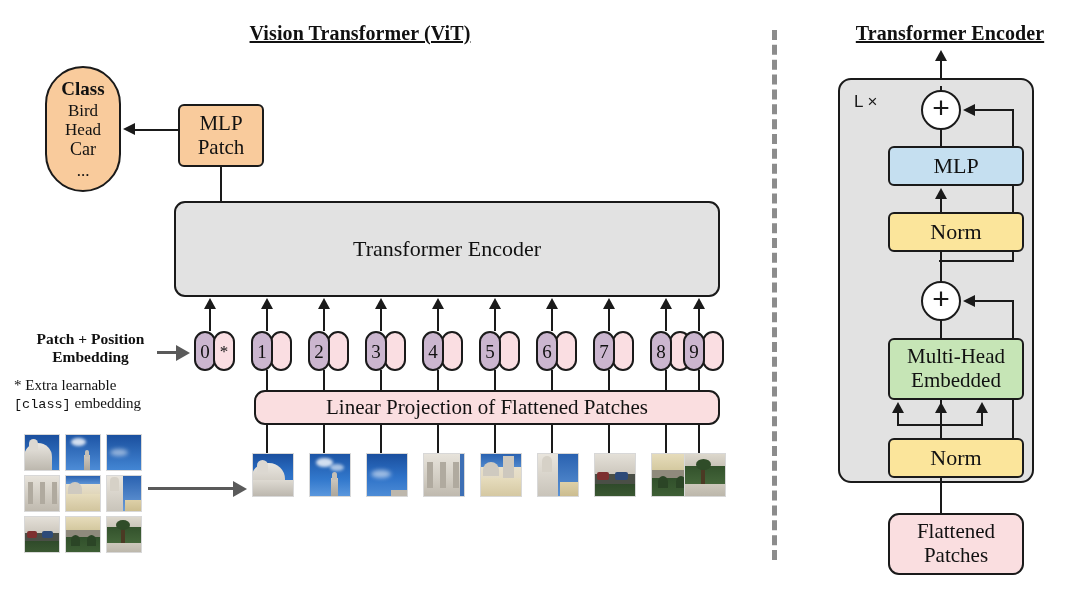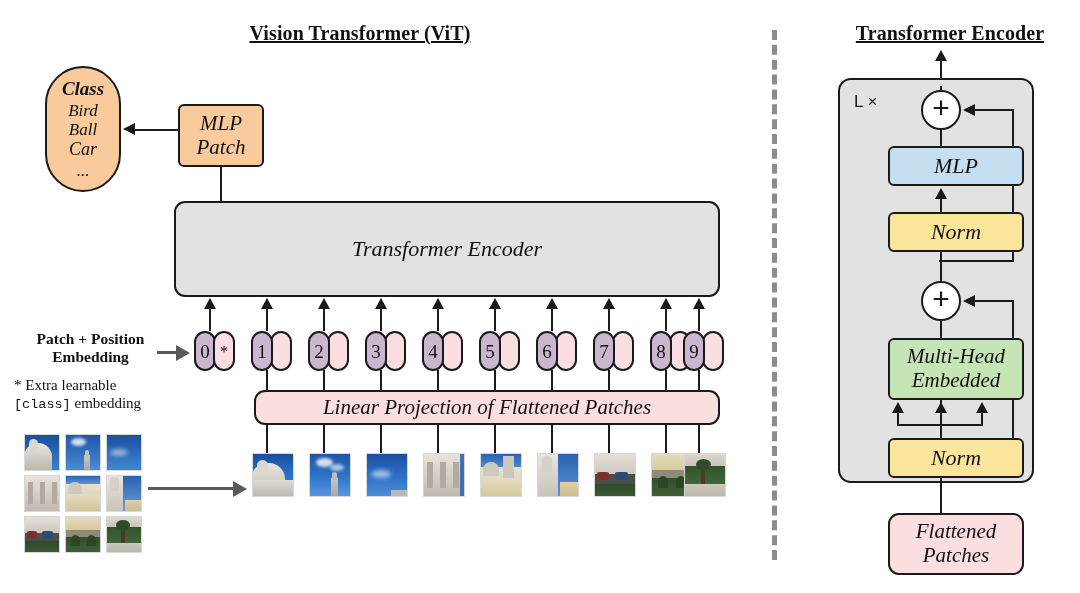--- a/index.html
+++ b/index.html
@@ -18,21 +18,20 @@
     text-align:center;white-space:nowrap;color:#111;text-decoration:underline;
   }
 
   
   .box{
     box-sizing:border-box;
     border:2.2px solid #1a1a1a;
     display:flex;align-items:center;justify-content:center;
     text-align:center;line-height:1.12;
     background:#fff;
-    font-style:italic;
   }
   .box-lbl{display:block;}
 
   .r6{border-radius:6px;}
   .r10{border-radius:11px;}
   .r12{border-radius:13px;}
   .pill{border-radius:44px;}
 
   
   .c-peach{background:#f9cb9c;}
@@ -116,21 +115,21 @@
   }
 </style>
 </head>
 <body>
 
 <div class="abs panel-title" style="left:180px;top:22px;width:360px;">Vision Transformer (ViT)</div>
 
 <div class="abs box pill c-peach" style="left:45px;top:66px;width:76px;height:126px;flex-direction:column;justify-content:center;">
   <span class="box-lbl" style="font-weight:bold;font-size:19px;margin-bottom:1px;">Class</span>
   <span class="box-lbl" style="font-size:17px;">Bird</span>
-  <span class="box-lbl" style="font-size:17px;">Ball</span>
+  <span class="box-lbl" style="font-size:17px;">Head</span>
   <span class="box-lbl" style="font-size:18px;">Car</span>
   <span class="box-lbl" style="font-size:17px;margin-top:2px;">...</span>
 </div>
 
 <div class="ln hln" style="left:135px;top:128.5px;width:43px;"></div>
 <div class="ar-left" style="left:123px;top:123px;"></div>
 
 <div class="abs box r6 c-peach" style="left:178px;top:104px;width:86px;height:63px;flex-direction:column;">
   <span class="box-lbl" style="font-size:21px;">MLP</span>
   <span class="box-lbl" style="font-size:21px;">Patch</span>

